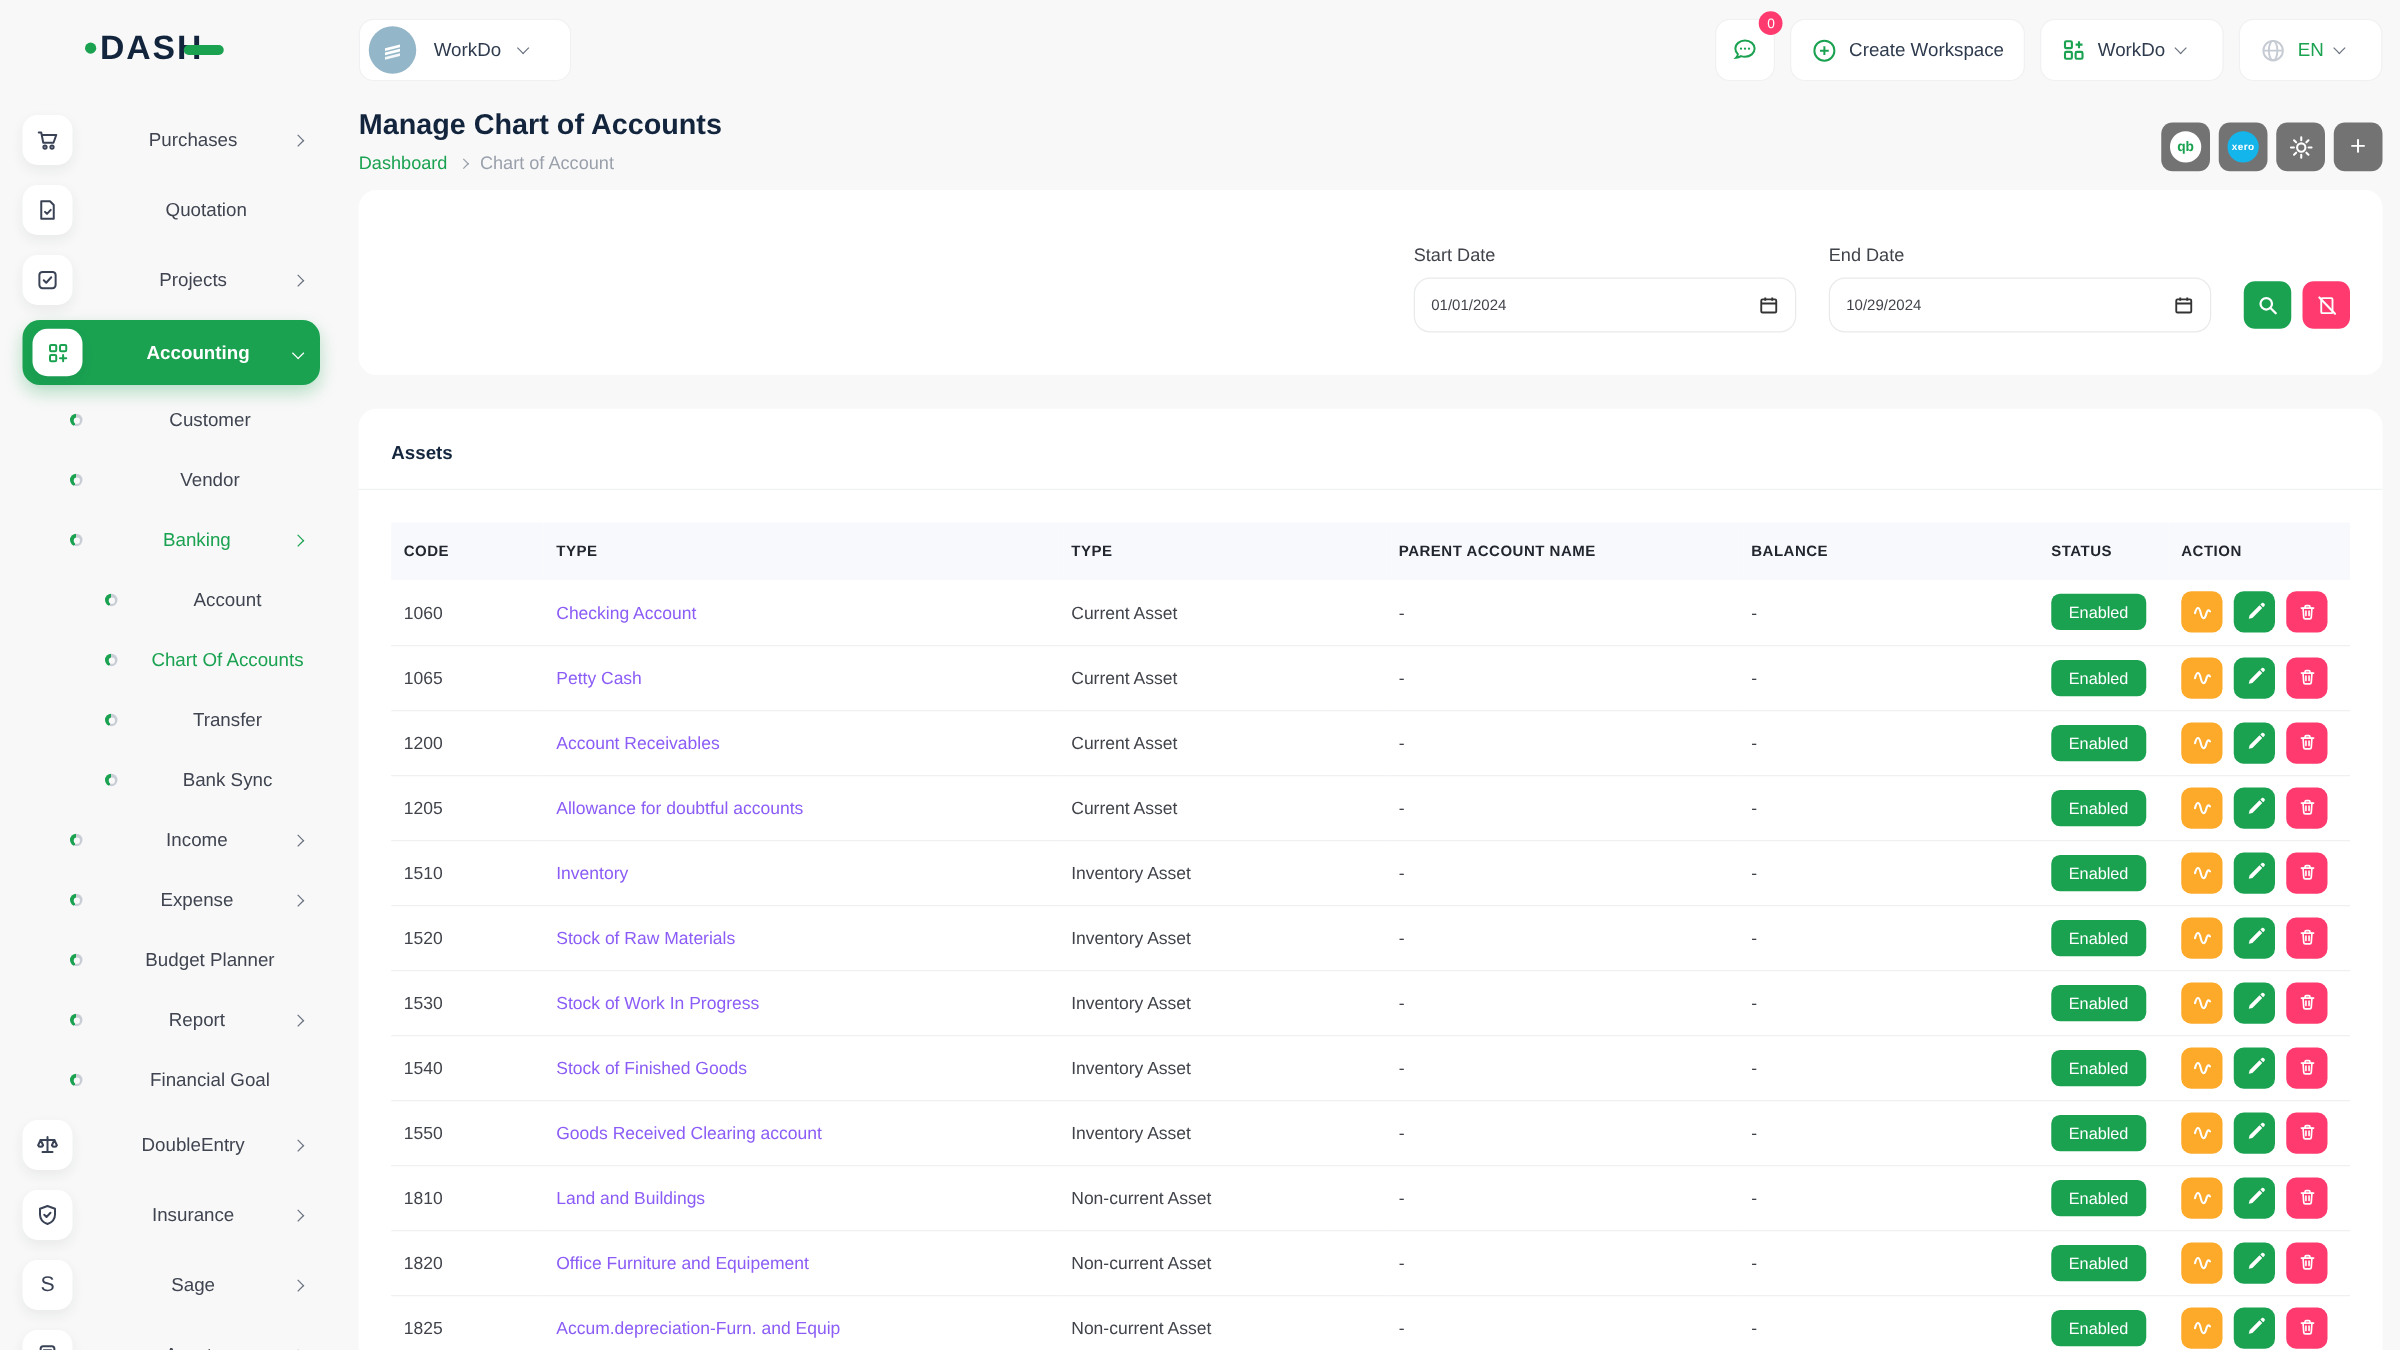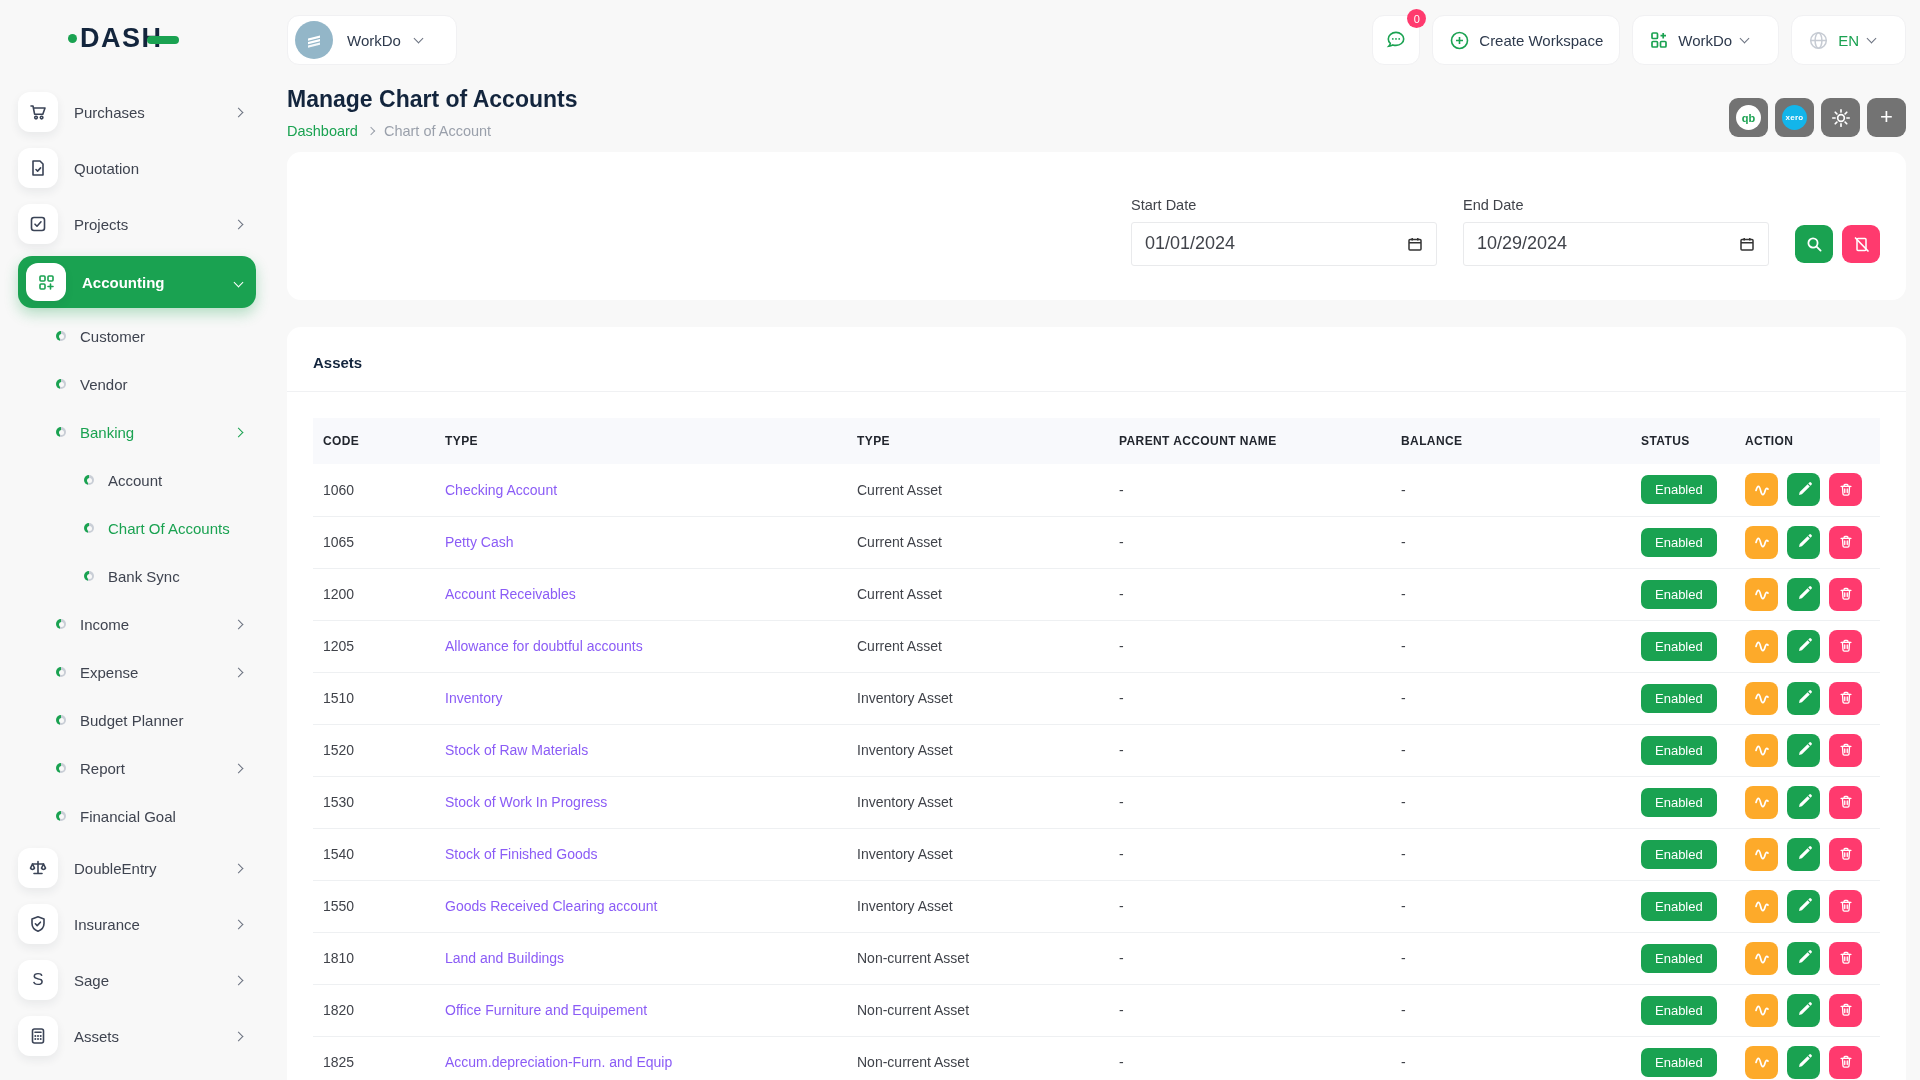--- a/index.html
+++ b/index.html
@@ -13,21 +13,21 @@
   
   .sidebar { width:270px; flex:0 0 270px; height:1080px; padding:14px 0 0 0; position:relative; }
   .logo { display:flex; align-items:center; padding-left:68px; height:48px; }
   .logo-dot { width:9px; height:9px; border-radius:50%; background:#1aa251; margin-right:3px; }
   .logo-text { font-size:27px; font-weight:900; letter-spacing:1.5px; color:#13253d; }
   .logo-bar { width:32px; height:8px; border-radius:4px; background:#1aa251; margin-left:-16px; margin-top:4px; }
   .nav { padding:22px 14px 0 18px; }
   .s-item { display:flex; align-items:center; height:56px; cursor:pointer; }
   .iconbox { width:40px; height:40px; border-radius:12px; background:#fff; box-shadow:0 4px 10px rgba(30,40,60,.07);
              display:flex; align-items:center; justify-content:center; flex:0 0 40px; }
-  .s-label { font-size:15px; color:#3f4450; margin-left:16px; flex:1; }
+  .s-label { font-size:15px; color:#3f4450; margin-left:16px; flex:1;text-align:center; }
   .s-letter { font-size:17px; color:#3a4356; font-weight:400; }
   .chev { width:7px; height:7px; border-right:1.8px solid #6b7280; border-bottom:1.8px solid #6b7280; display:inline-block; margin-right:14px; }
   .chev.right { transform:rotate(-45deg); }
   .chev.down  { transform:rotate(45deg); }
   .s-item.pill { background:#1aa251; border-radius:14px; height:52px; padding-left:8px; margin:4px 0; box-shadow:0 6px 14px rgba(26,162,81,.3); }
   .s-item.pill .iconbox { width:38px; height:38px; }
   .s-item.pill .s-label { color:#fff; font-weight:700; }
   .s-item.pill .chev { border-color:#fff; }
   .s-sub { display:flex; align-items:center; height:48px; padding-left:38px; cursor:pointer; }
   .s-sub.lvl2 { padding-left:66px; }
@@ -62,21 +62,21 @@
   .head-actions { display:flex; gap:7px; margin-top:12px; }
   .hbtn { width:39px; height:39px; border-radius:9px; background:#737373; border:none; display:flex; align-items:center; justify-content:center; cursor:pointer; }
   .qb-circle { width:25px; height:25px; border-radius:50%; background:#fff; color:#1aa251; font-weight:800; font-size:11px; display:flex; align-items:center; justify-content:center; }
   .xero-circle { width:25px; height:25px; border-radius:50%; background:#13b5ea; color:#fff; font-weight:700; font-size:8px; display:flex; align-items:center; justify-content:center; letter-spacing:.3px; }
   .hbtn .plus { color:#fff; font-size:22px; font-weight:400; line-height:1; margin-top:-2px; }
   
   .card { background:#fff; border-radius:14px; }
   .filter-card { margin-top:13px; height:148px; display:flex; align-items:center; justify-content:flex-end; padding:10px 26px 0 26px; gap:26px; }
   .fgroup { width:306px; }
   .flabel { font-size:14.5px; color:#40434a; margin-bottom:9px; }
-  .datefield { height:44px; border:1px solid #e9eaec; border-radius:3px; display:flex; align-items:center; justify-content:space-between; padding:12px 13px; font-size:18px; color:#40434a; cursor:text; }
+  .datefield { height:44px; border:1px solid #e9eaec; border-radius:13px; display:flex; align-items:center; justify-content:space-between; padding:12px 13px; font-size:12px; color:#40434a; cursor:text; }
   .fbtns { display:flex; gap:9px; align-self:center; margin-top:26px; }
   .fbtn { width:38px; height:38px; border-radius:9px; border:none; display:flex; align-items:center; justify-content:center; cursor:pointer; }
   .fbtn.search { background:#1aa251; }
   .fbtn.reset { background:#ff3a6e; }
   
   .table-card { margin-top:27px; padding-bottom:40px; min-height:760px; }
   .tc-head { padding:27px 26px 20px 26px; border-bottom:1px solid #f0f1f3; }
   .tc-title { font-size:15px; font-weight:700; color:#13253d; }
   .tbl-wrap { padding:26px 26px 0 26px; }
   table.grid { width:100%; border-collapse:collapse; }
@@ -171,20 +171,24 @@
     <div class="s-sub lvl2">
       <span class="bullet"></span>
       <span class="s-label">Account</span>
     </div>
     <div class="s-sub lvl2 active">
       <span class="bullet"></span>
       <span class="s-label">Chart Of Accounts</span>
     </div>
     <div class="s-sub lvl2">
       <span class="bullet"></span>
+      <span class="s-label">Transfer</span>
+    </div>
+    <div class="s-sub lvl2">
+      <span class="bullet"></span>
       <span class="s-label">Bank Sync</span>
     </div>
     <div class="s-sub">
       <span class="bullet"></span>
       <span class="s-label">Income</span>
       <span class="chev right" style="border-color:#6b7280"></span>
     </div>
     <div class="s-sub">
       <span class="bullet"></span>
       <span class="s-label">Expense</span>

